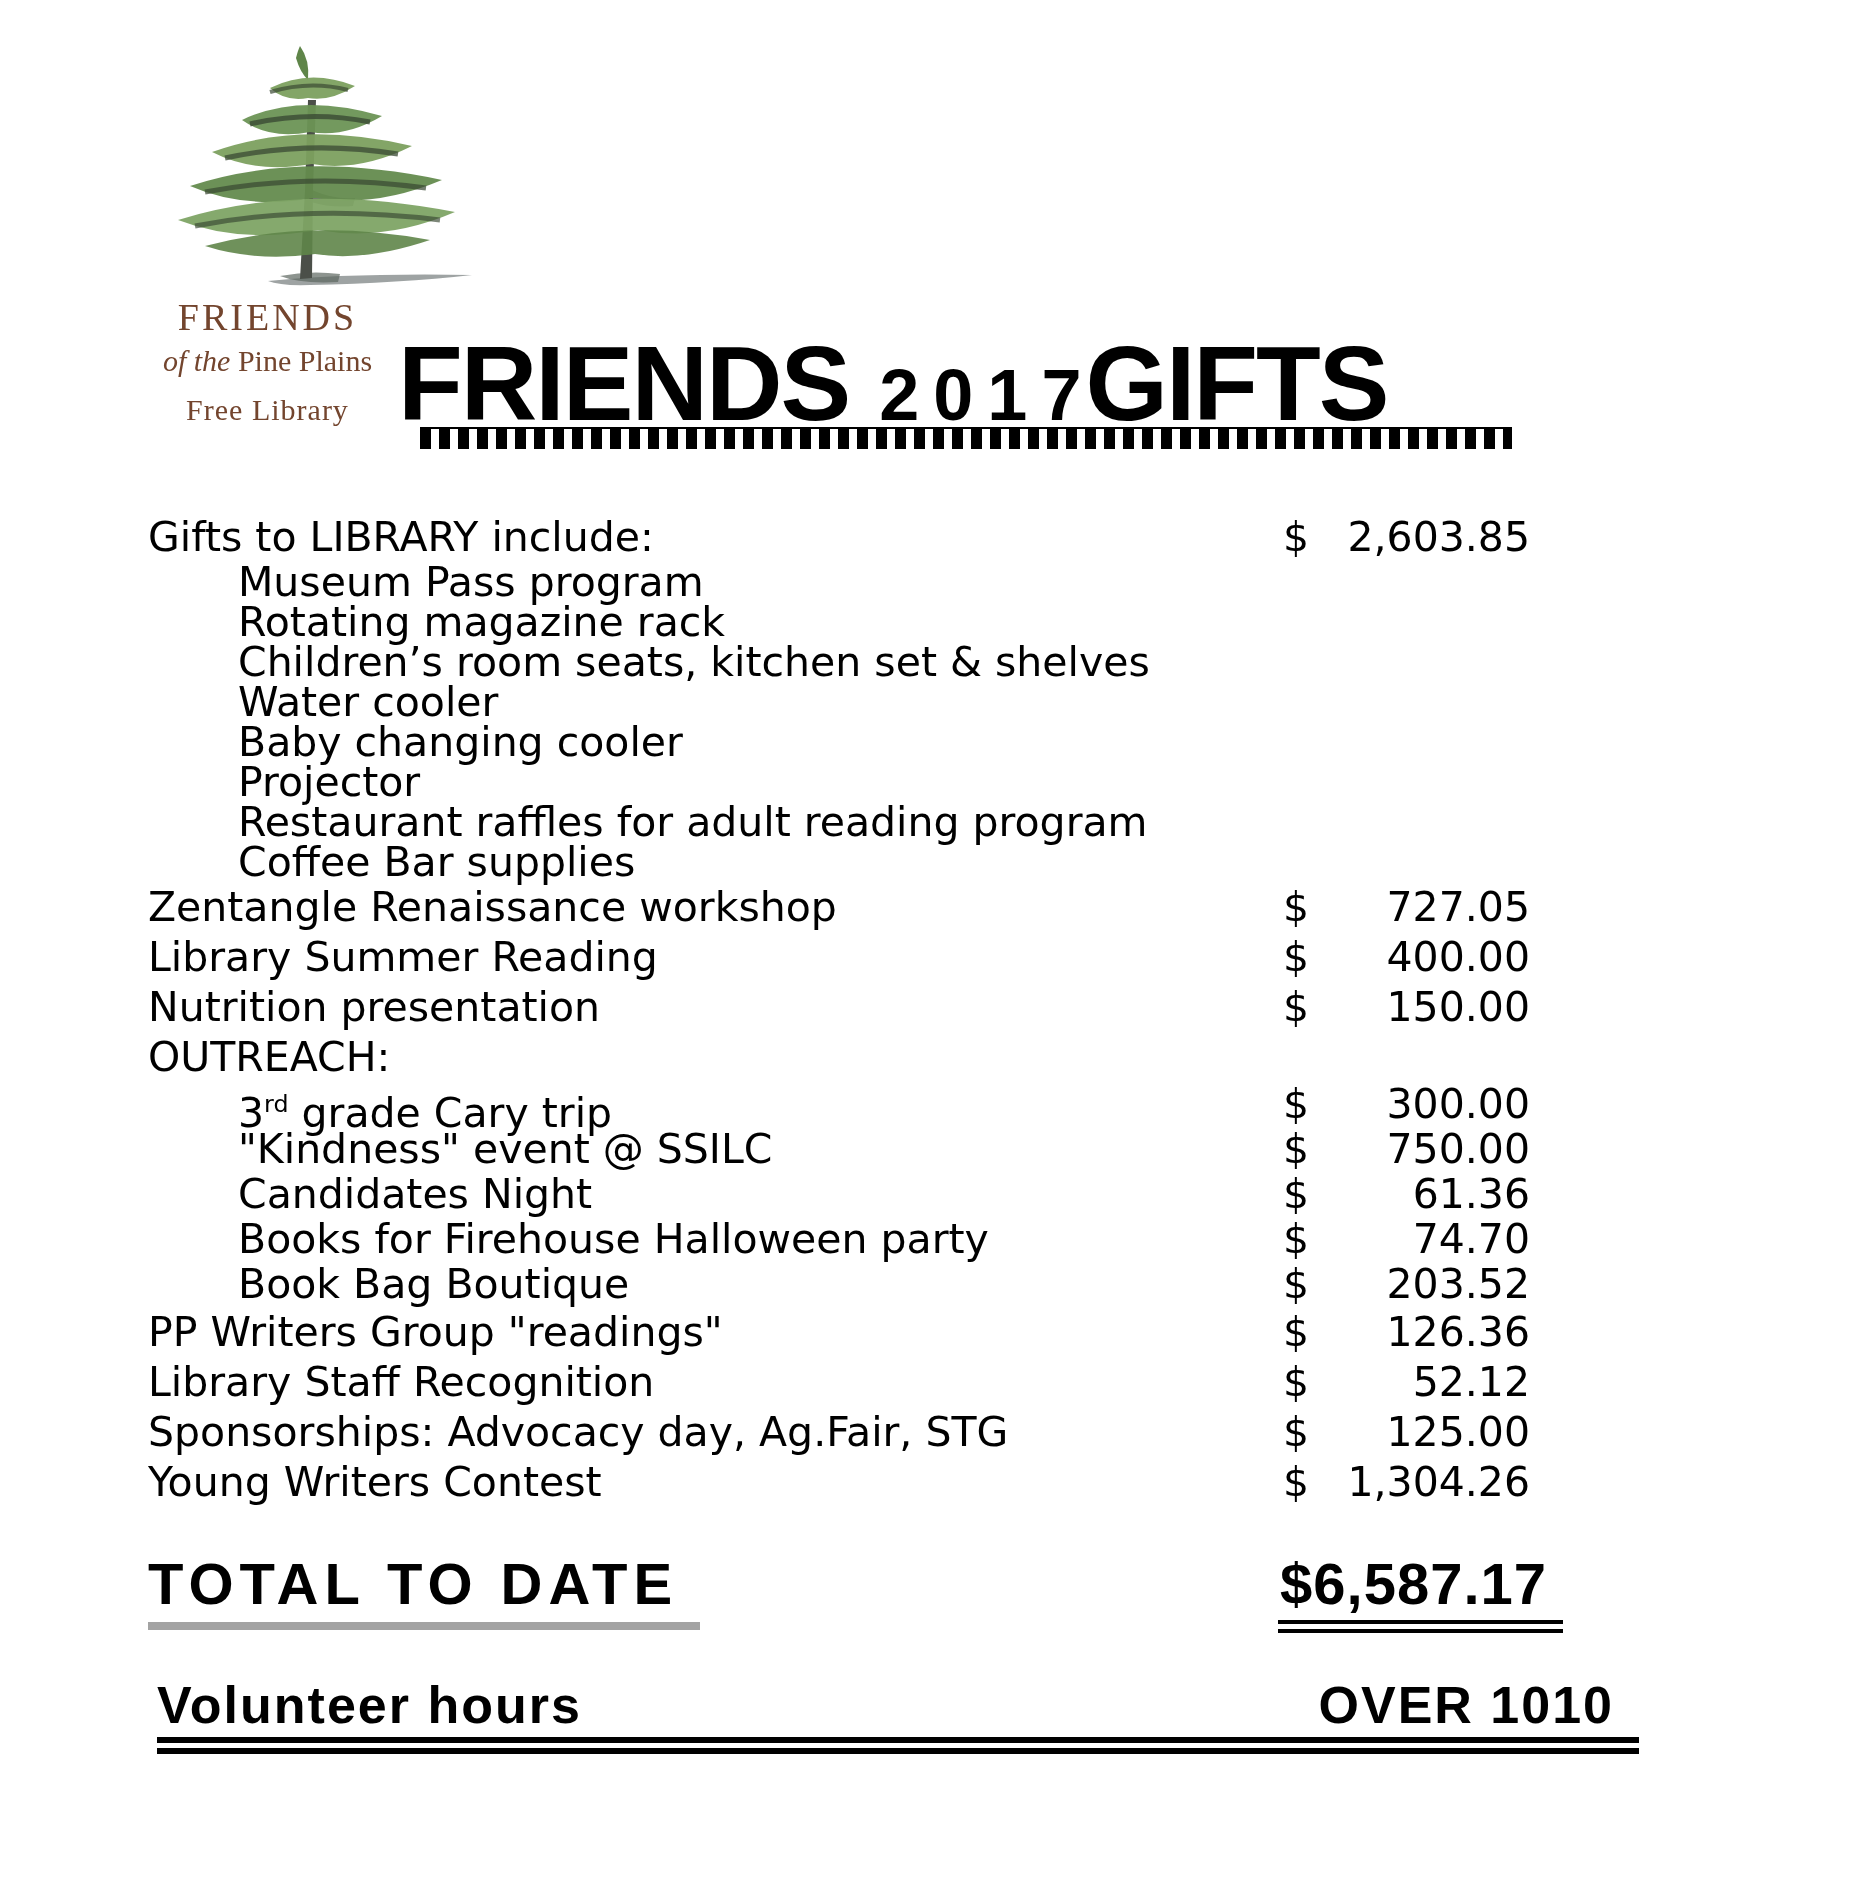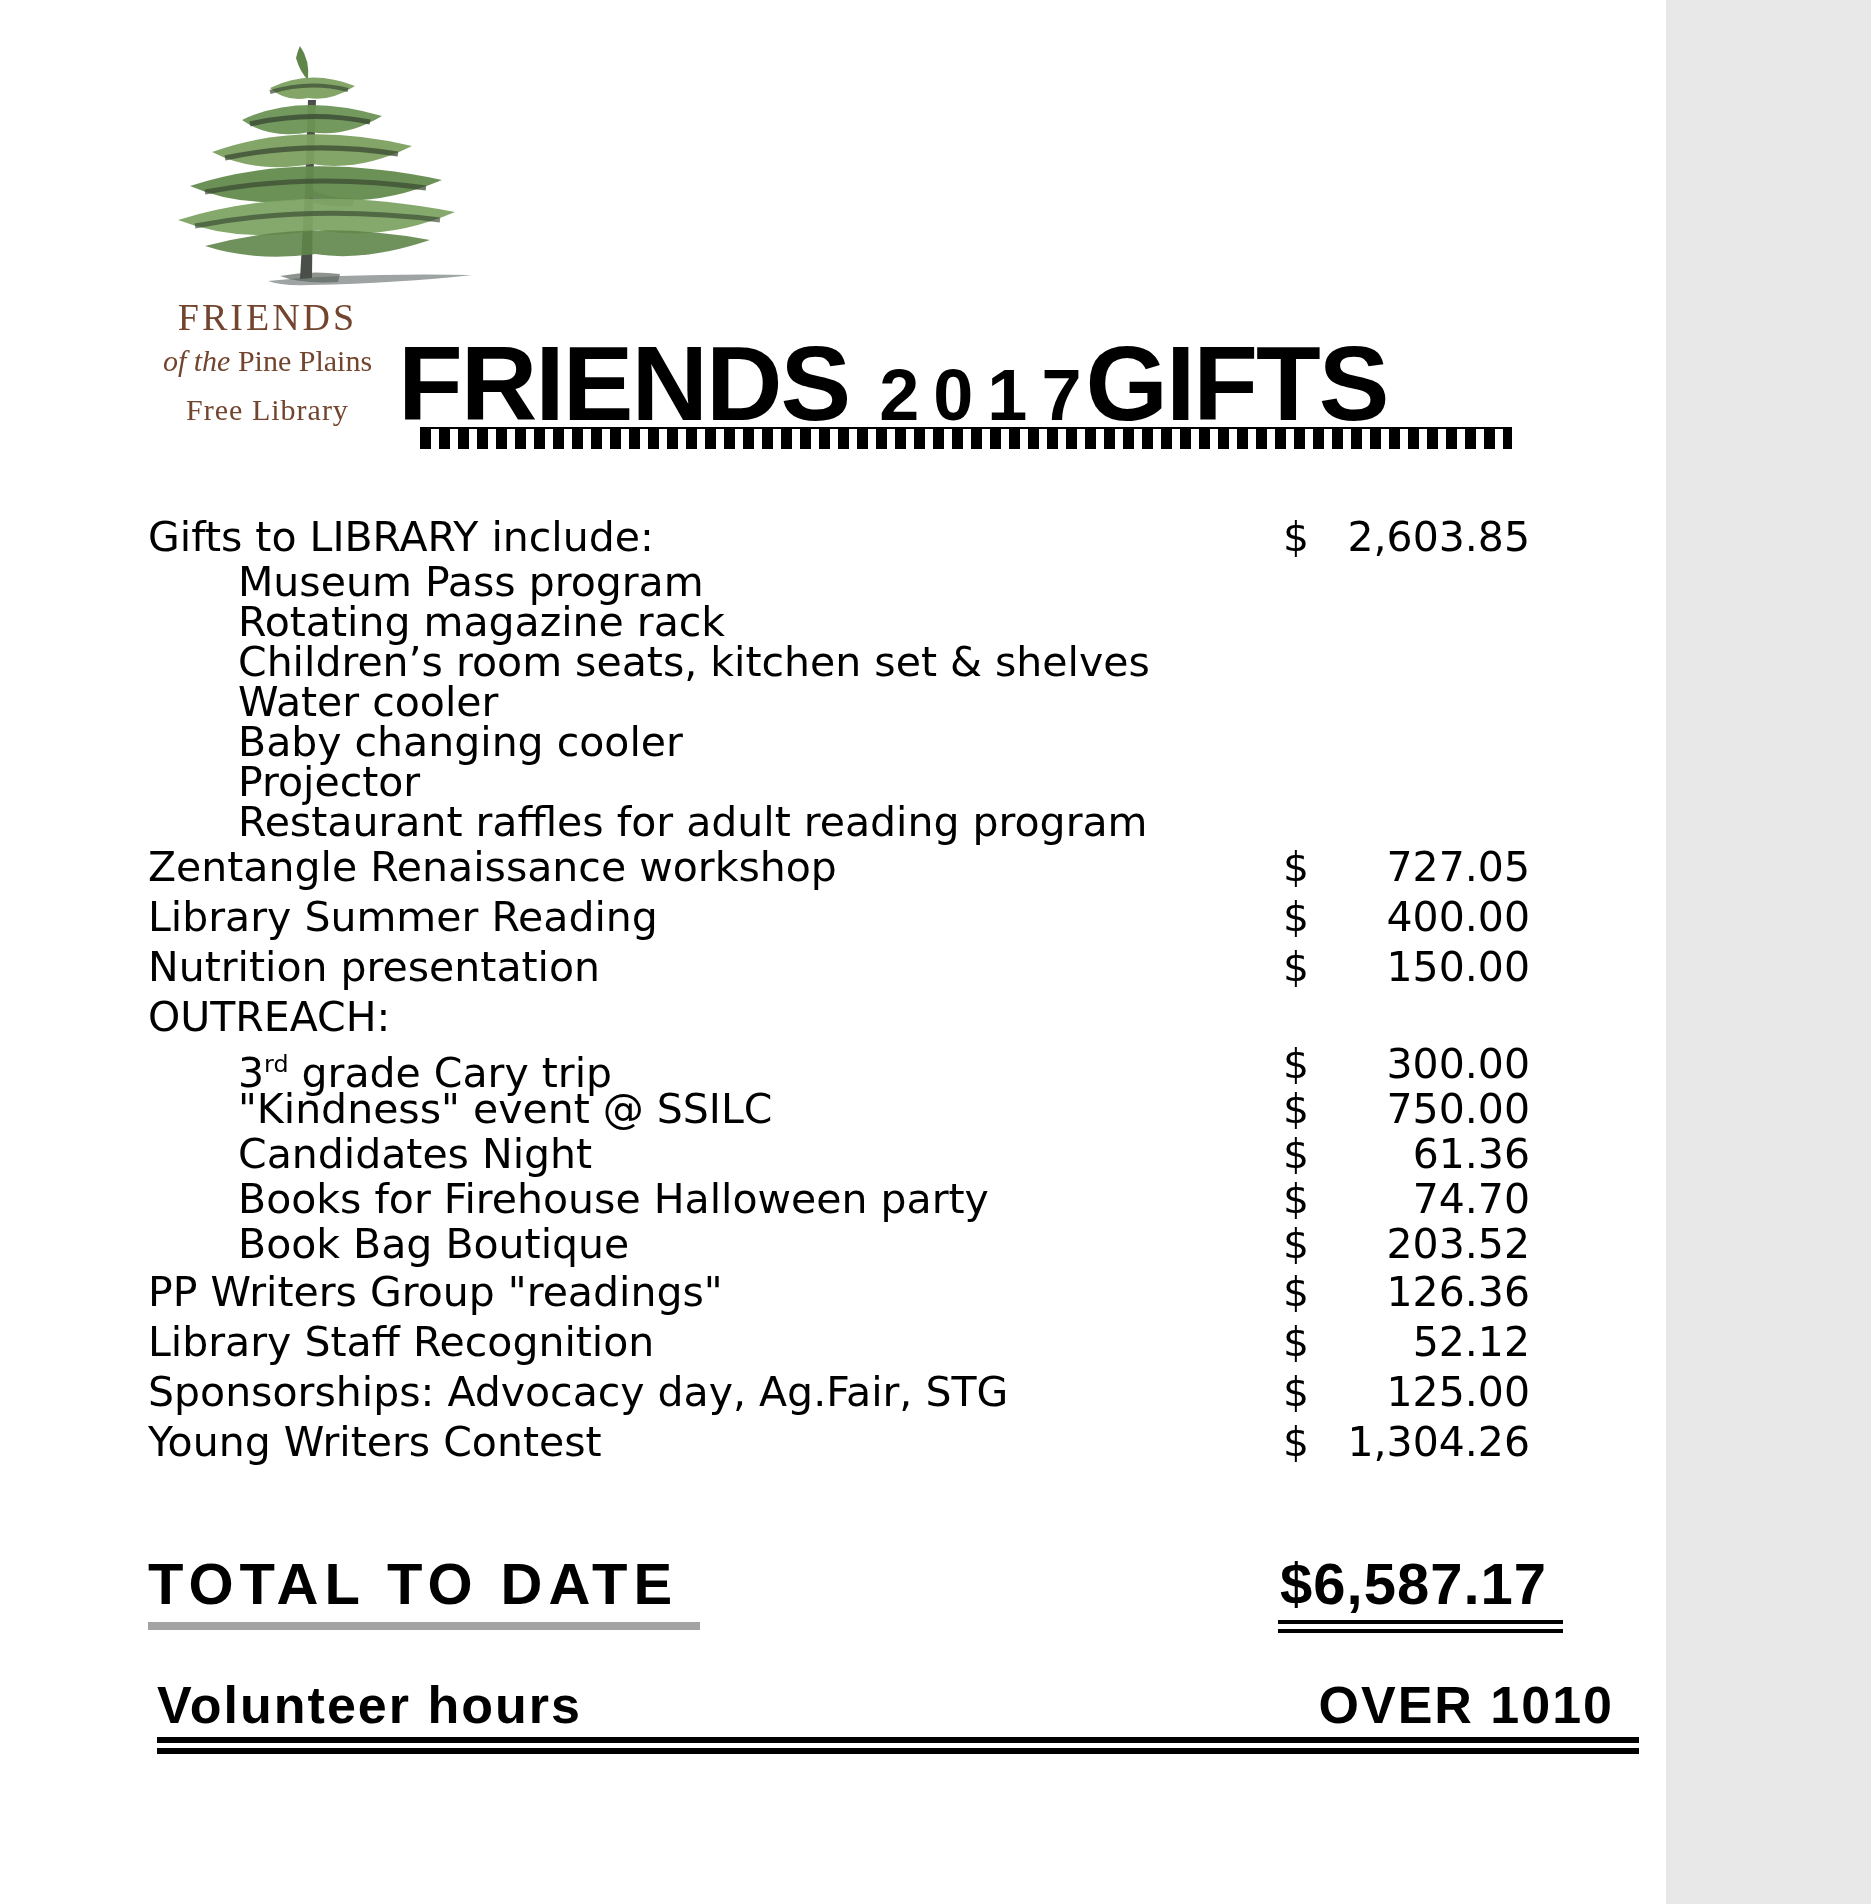--- a/index.html
+++ b/index.html
@@ -1,18 +1,18 @@
 <!DOCTYPE html>
 <html><head>
 <meta charset="utf-8">
 <style>
   html,body{margin:0;padding:0;background:#e8e8e8;}
   .page{
     position:relative;
-    width:1666px;height:1904px;
+    width:1871px;height:1904px;
     background:#ffffff;
     overflow:hidden;
     font-family:"DejaVu Sans",sans-serif;
     color:#000;
   }
   
   .logo{position:absolute;left:95px;top:30px;width:400px;height:400px;}
   .logo-tree{position:absolute;left:55px;top:10px;width:330px;height:252px;}
   .logo-text{position:absolute;left:0;top:268px;width:345px;text-align:center;
     font-family:"Liberation Serif",serif;color:#73452e;line-height:1;}
@@ -122,20 +122,21 @@
           <span>2,603.85</span>
         </span>
     </div>
     <div class="row sub"><span>Museum Pass program</span></div>
     <div class="row sub"><span>Rotating magazine rack</span></div>
     <div class="row sub"><span>Children’s room seats, kitchen set &amp; shelves</span></div>
     <div class="row sub"><span>Water cooler</span></div>
     <div class="row sub"><span>Baby changing cooler</span></div>
     <div class="row sub"><span>Projector</span></div>
     <div class="row sub"><span>Restaurant raffles for adult reading program</span></div>
+    <div class="row sub"><span>Coffee Bar supplies</span></div>
 
     <div class="row main">
       <span>Zentangle Renaissance workshop</span>
       <span class="amt">
           <span>$</span>
           <span>727.05</span>
         </span>
     </div>
     <div class="row main">
       <span>Library Summer Reading</span>

